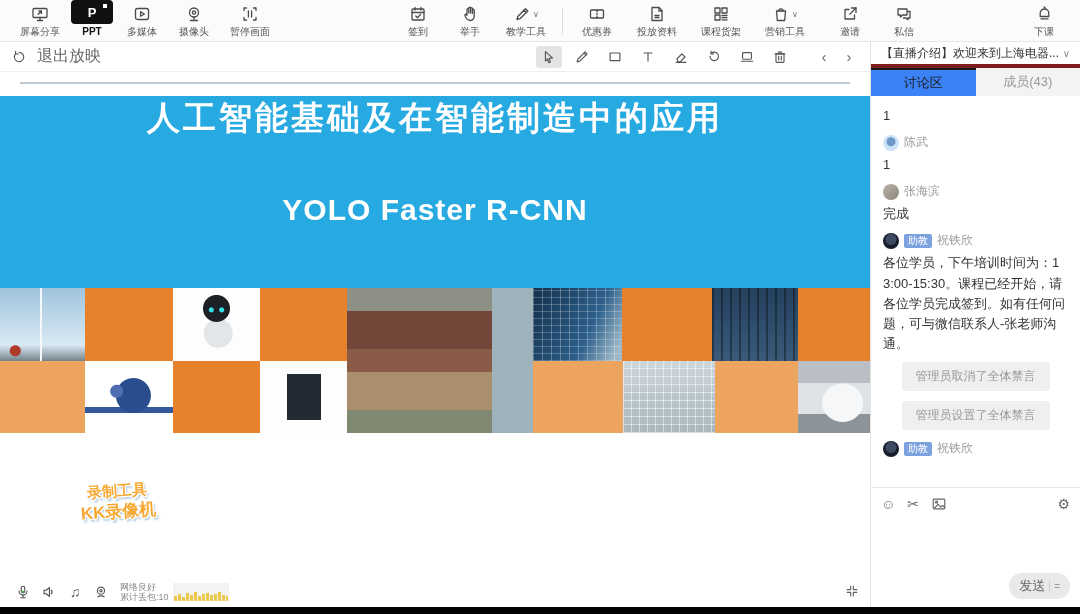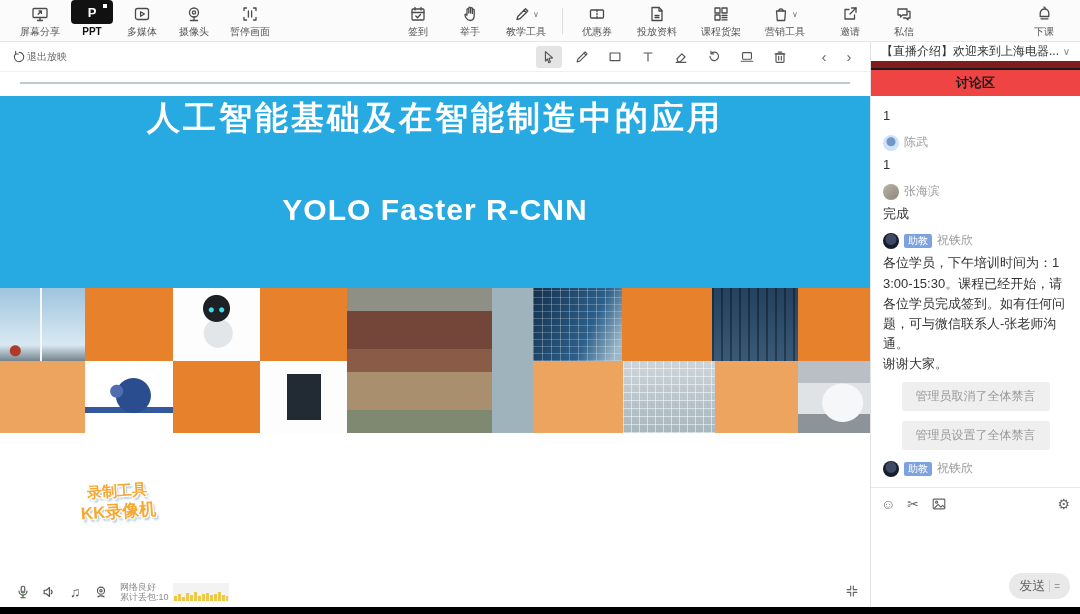--- a/index.html
+++ b/index.html
@@ -19,21 +19,21 @@
   .dd{font-size:8px;color:#777;margin-left:2px;transform:translateY(-4px);display:inline-block;}
   .tb-sep{width:1px;height:26px;background:#ddd;margin:0 6px;}
   .w60{width:60px;} .w64{width:64px;}
 
   
   .bodyrow{flex:1 1 auto;display:flex;min-height:0;}
   .main{width:870px;flex:0 0 870px;display:flex;flex-direction:column;background:#fff;}
 
   
   .subbar{height:30px;flex:0 0 30px;display:flex;align-items:center;border-bottom:1px solid #efefef;background:#fff;padding:0 12px;}
-  .exit-btn{display:flex;align-items:center;gap:1px;font-size:10px;color:#666;cursor:pointer;}
+  .exit-btn{display:flex;align-items:center;gap:11px;font-size:16px;color:#666;cursor:pointer;}
   .drawtools{margin-left:auto;display:flex;align-items:center;gap:7px;}
   .dt{width:26px;height:22px;display:flex;align-items:center;justify-content:center;border-radius:3px;color:#555;cursor:pointer;}
   .dt.selected{background:#e4e4e4;}
   .dt svg{stroke:#555;}
   .nav-arrow{font-size:15px;color:#666;width:18px;text-align:center;cursor:pointer;}
   .gap14{width:8px;}
 
   
   .slide{flex:1 1 auto;position:relative;background:#fff;overflow:hidden;}
   .slide-head{display:flex;align-items:center;padding:30px 20px 0 28px;position:relative;}
@@ -78,26 +78,26 @@
   .statusbar{height:30px;flex:0 0 30px;background:#fff;display:flex;align-items:center;padding-left:10px;position:relative;}
   .st-ic{width:26px;display:flex;justify-content:center;color:#555;cursor:pointer;}
   .st-ic svg{stroke:#555;}
   .note{font-size:14px;color:#555;width:26px;text-align:center;cursor:pointer;}
   .netinfo{margin-left:6px;font-size:9px;color:#888;line-height:10px;}
   .spark{margin-left:4px;width:56px;height:18px;background:#f3f3f3;display:flex;align-items:flex-end;cursor:pointer;}
   .compress{position:absolute;right:10px;top:6px;color:#666;cursor:pointer;}
 
   
   .chat{flex:1 1 auto;border-left:1px solid #e2e2e2;background:#fff;display:flex;flex-direction:column;min-width:0;}
-  .chat-title{height:26px;flex:0 0 26px;display:flex;align-items:center;padding:0 10px;font-size:12px;color:#333;border-bottom:7px solid #7f1d1d;}
+  .chat-title{height:26px;flex:0 0 26px;display:flex;align-items:center;padding:0 10px;font-size:12px;color:#333;border-bottom:4px solid #7f1d1d;}
   .chat-title .ct-text{white-space:nowrap;overflow:hidden;}
   .chat-title .ct-caret{margin-left:auto;color:#888;font-size:10px;cursor:pointer;}
   .tabs{height:28px;flex:0 0 28px;display:flex;}
   .tab{flex:1;display:flex;align-items:center;justify-content:center;font-size:13px;cursor:pointer;}
-  .tab.active{background:#ef4444;color:#1a1a1a;font-weight:bold;border-top:2px solid #1a1a1a;}
+  .tab.active{background:#3b82f6;color:#1a1a1a;font-weight:normal;border-top:2px solid #1a1a1a;}
   .tab.inactive{background:#f3f3f3;color:#999;}
   .feed{flex:1 1 auto;padding:10px 12px 0 12px;overflow:hidden;}
   .msg{margin-bottom:8px;}
   .msg-head{display:flex;align-items:center;gap:5px;margin-bottom:4px;}
   .avatar{width:16px;height:16px;border-radius:50%;flex:0 0 16px;cursor:pointer;}
   .av-0{background:linear-gradient(160deg,#3a4352 55%,#c8742f);}
   .av-1{background:radial-gradient(circle at 50% 42%,#6f97c9 0 4px,#cfe3f7 5px);}
   .av-2{background:linear-gradient(140deg,#b9b3a8,#8e867b);}
   .av-3{background:radial-gradient(circle at 50% 40%,#3e4a63 0 5px,#161d2b 6px);}
   .uname{font-size:12px;color:#9b9b9b;}
@@ -423,20 +423,21 @@
       </div>
     </div>
 
     <div class="chat">
       <div class="chat-title">
         <span class="ct-text">【直播介绍】欢迎来到上海电器...</span>
         <span class="ct-caret">∨</span>
       </div>
       <div class="tabs">
         <div class="tab active">讨论区</div>
+        <div class="tab inactive">成员(43)</div>
       </div>
 
       <div class="feed">
         <div class="msg">
           <div class="mtext">1</div>
         </div>
         <div class="msg">
           <div class="msg-head">
             <span class="avatar av-1"></span>
             <span class="uname">陈武</span>
@@ -450,21 +451,20 @@
           </div>
           <div class="mtext">完成</div>
         </div>
         <div class="msg">
           <div class="msg-head">
             <span class="avatar av-3"></span>
             <span class="badge">助教</span>
             <span class="uname">祝铁欣</span>
           </div>
           <div class="mtext">各位学员，下午培训时间为：13:00-15:30。课程已经开始，请各位学员完成签到。如有任何问题，可与微信联系人-张老师沟通。</div>
-          <div class="mtext">谢谢大家。</div>
         </div>
         <div class="sysmsg">管理员取消了全体禁言</div>
         <div class="sysmsg">管理员设置了全体禁言</div>
         <div class="msg">
           <div class="msg-head">
             <span class="avatar av-3"></span>
             <span class="badge">助教</span>
             <span class="uname">祝铁欣</span>
           </div>
 

